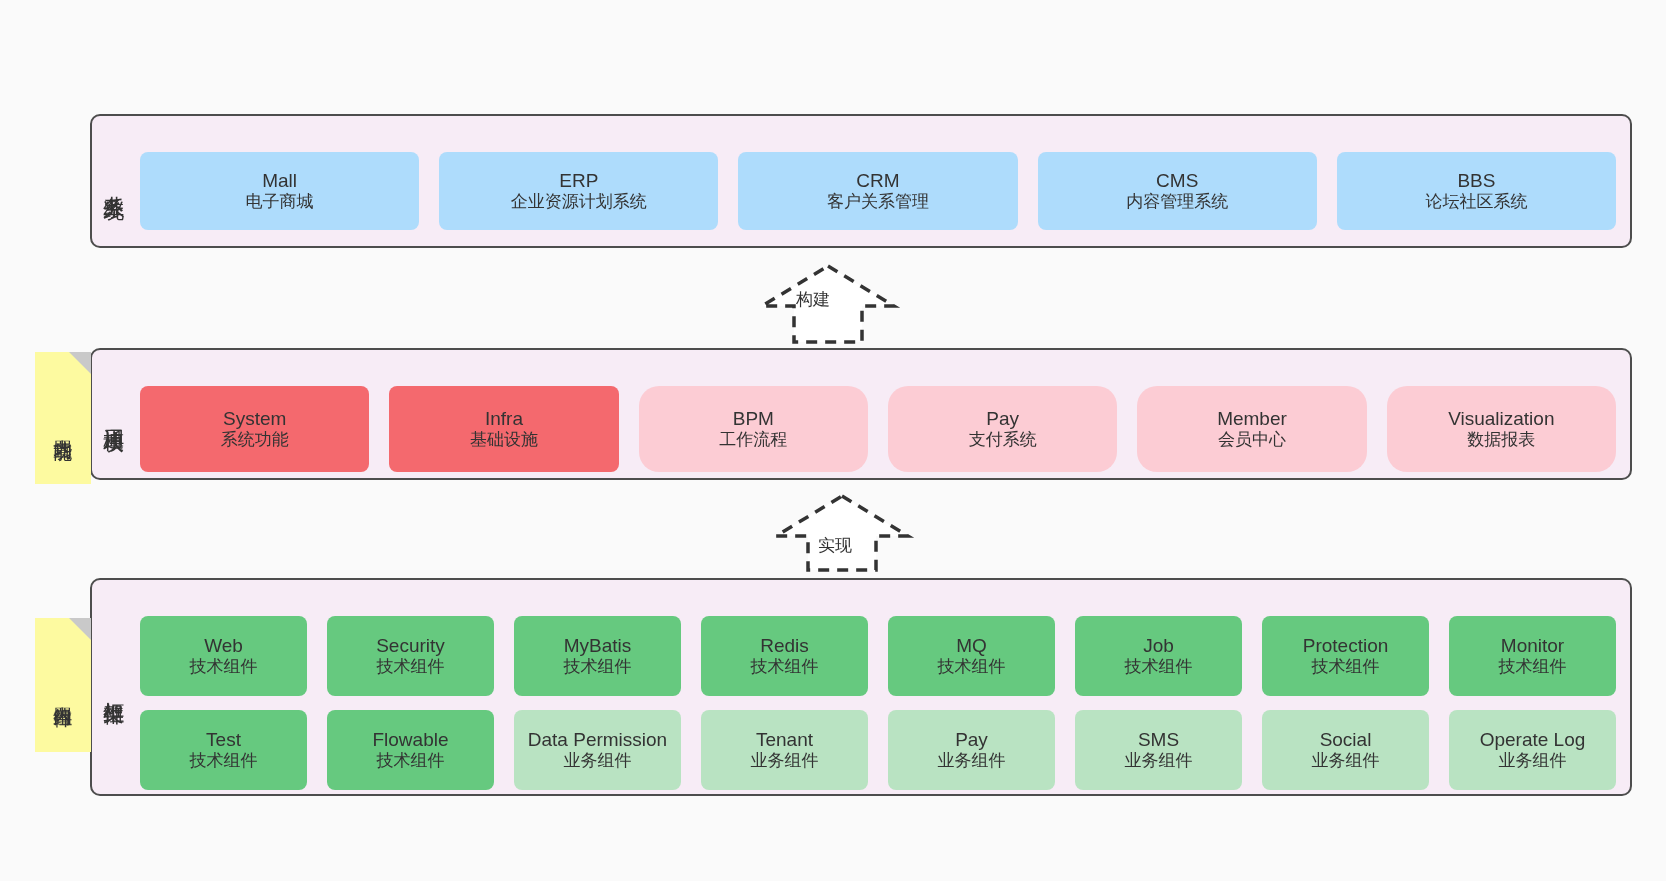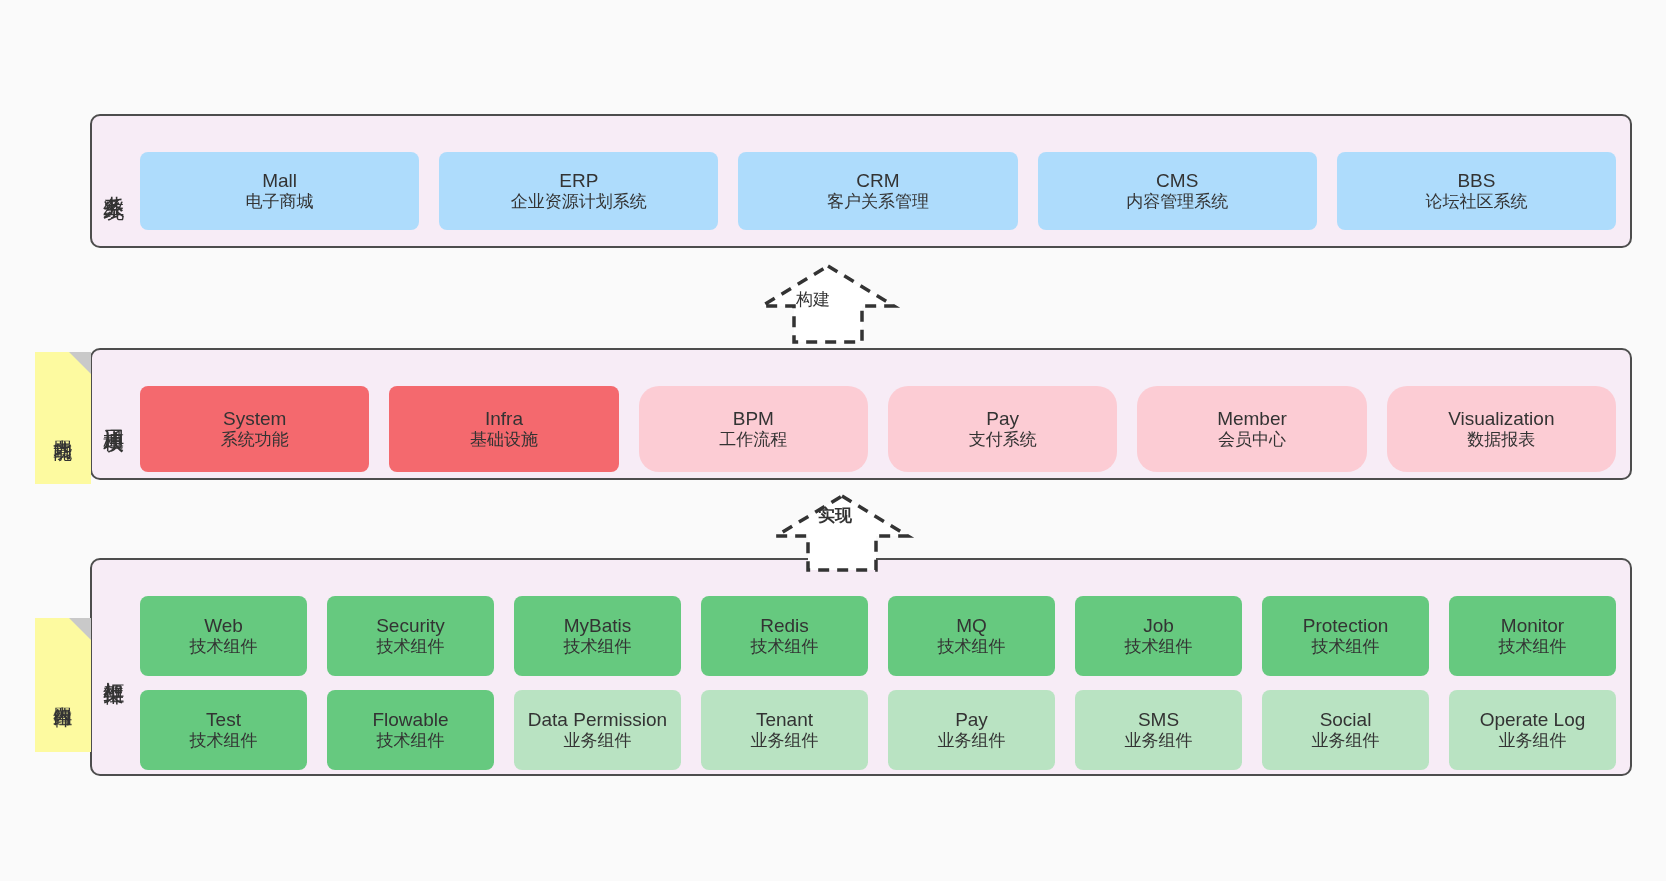--- a/index.html
+++ b/index.html
@@ -211,29 +211,29 @@
             <div class="t2">数据报表</div>
           </div>
         </div>
     </div>
   </div>
 
   <div class="arrow-wrap" style="left:772px; top:492px; width:140px; height:82px;">
     <svg width="140" height="82" viewBox="0 0 140 82">
       <path d="M 70 4 L 136 44 L 104 44 L 104 78 L 36 78 L 36 44 L 4 44 Z" fill="#ffffff" stroke="#333333" stroke-width="3.5" stroke-dasharray="11 8" stroke-linejoin="miter"></path>
     </svg>
-    <div class="arrow-label" style="left:46px; top:12px;font-weight:bold;">实现</div>
+    <div class="arrow-label" style="left:46px; top:42px;">实现</div>
   </div>
 
   <div class="note" style="left:35px; top:618px; height:134px;">
     <span class="note-fold"></span>
     <span class="note-text">内置组件</span>
   </div>
 
-  <div class="layer" id="layer-framework" style="left:90px; top:558px; width:1542px; height:218px;">
+  <div class="layer" id="layer-framework" style="left:90px; top:578px; width:1542px; height:218px;">
     <div class="layer-title">框架组件</div>
     <div class="layer-body">
       <div class="row h-comp" id="row-fw1">
           <div class="card c-green">
             <div class="t1">Web</div>
             <div class="t2">技术组件</div>
           </div>
           <div class="card c-green">
             <div class="t1">Security</div>
             <div class="t2">技术组件</div>

